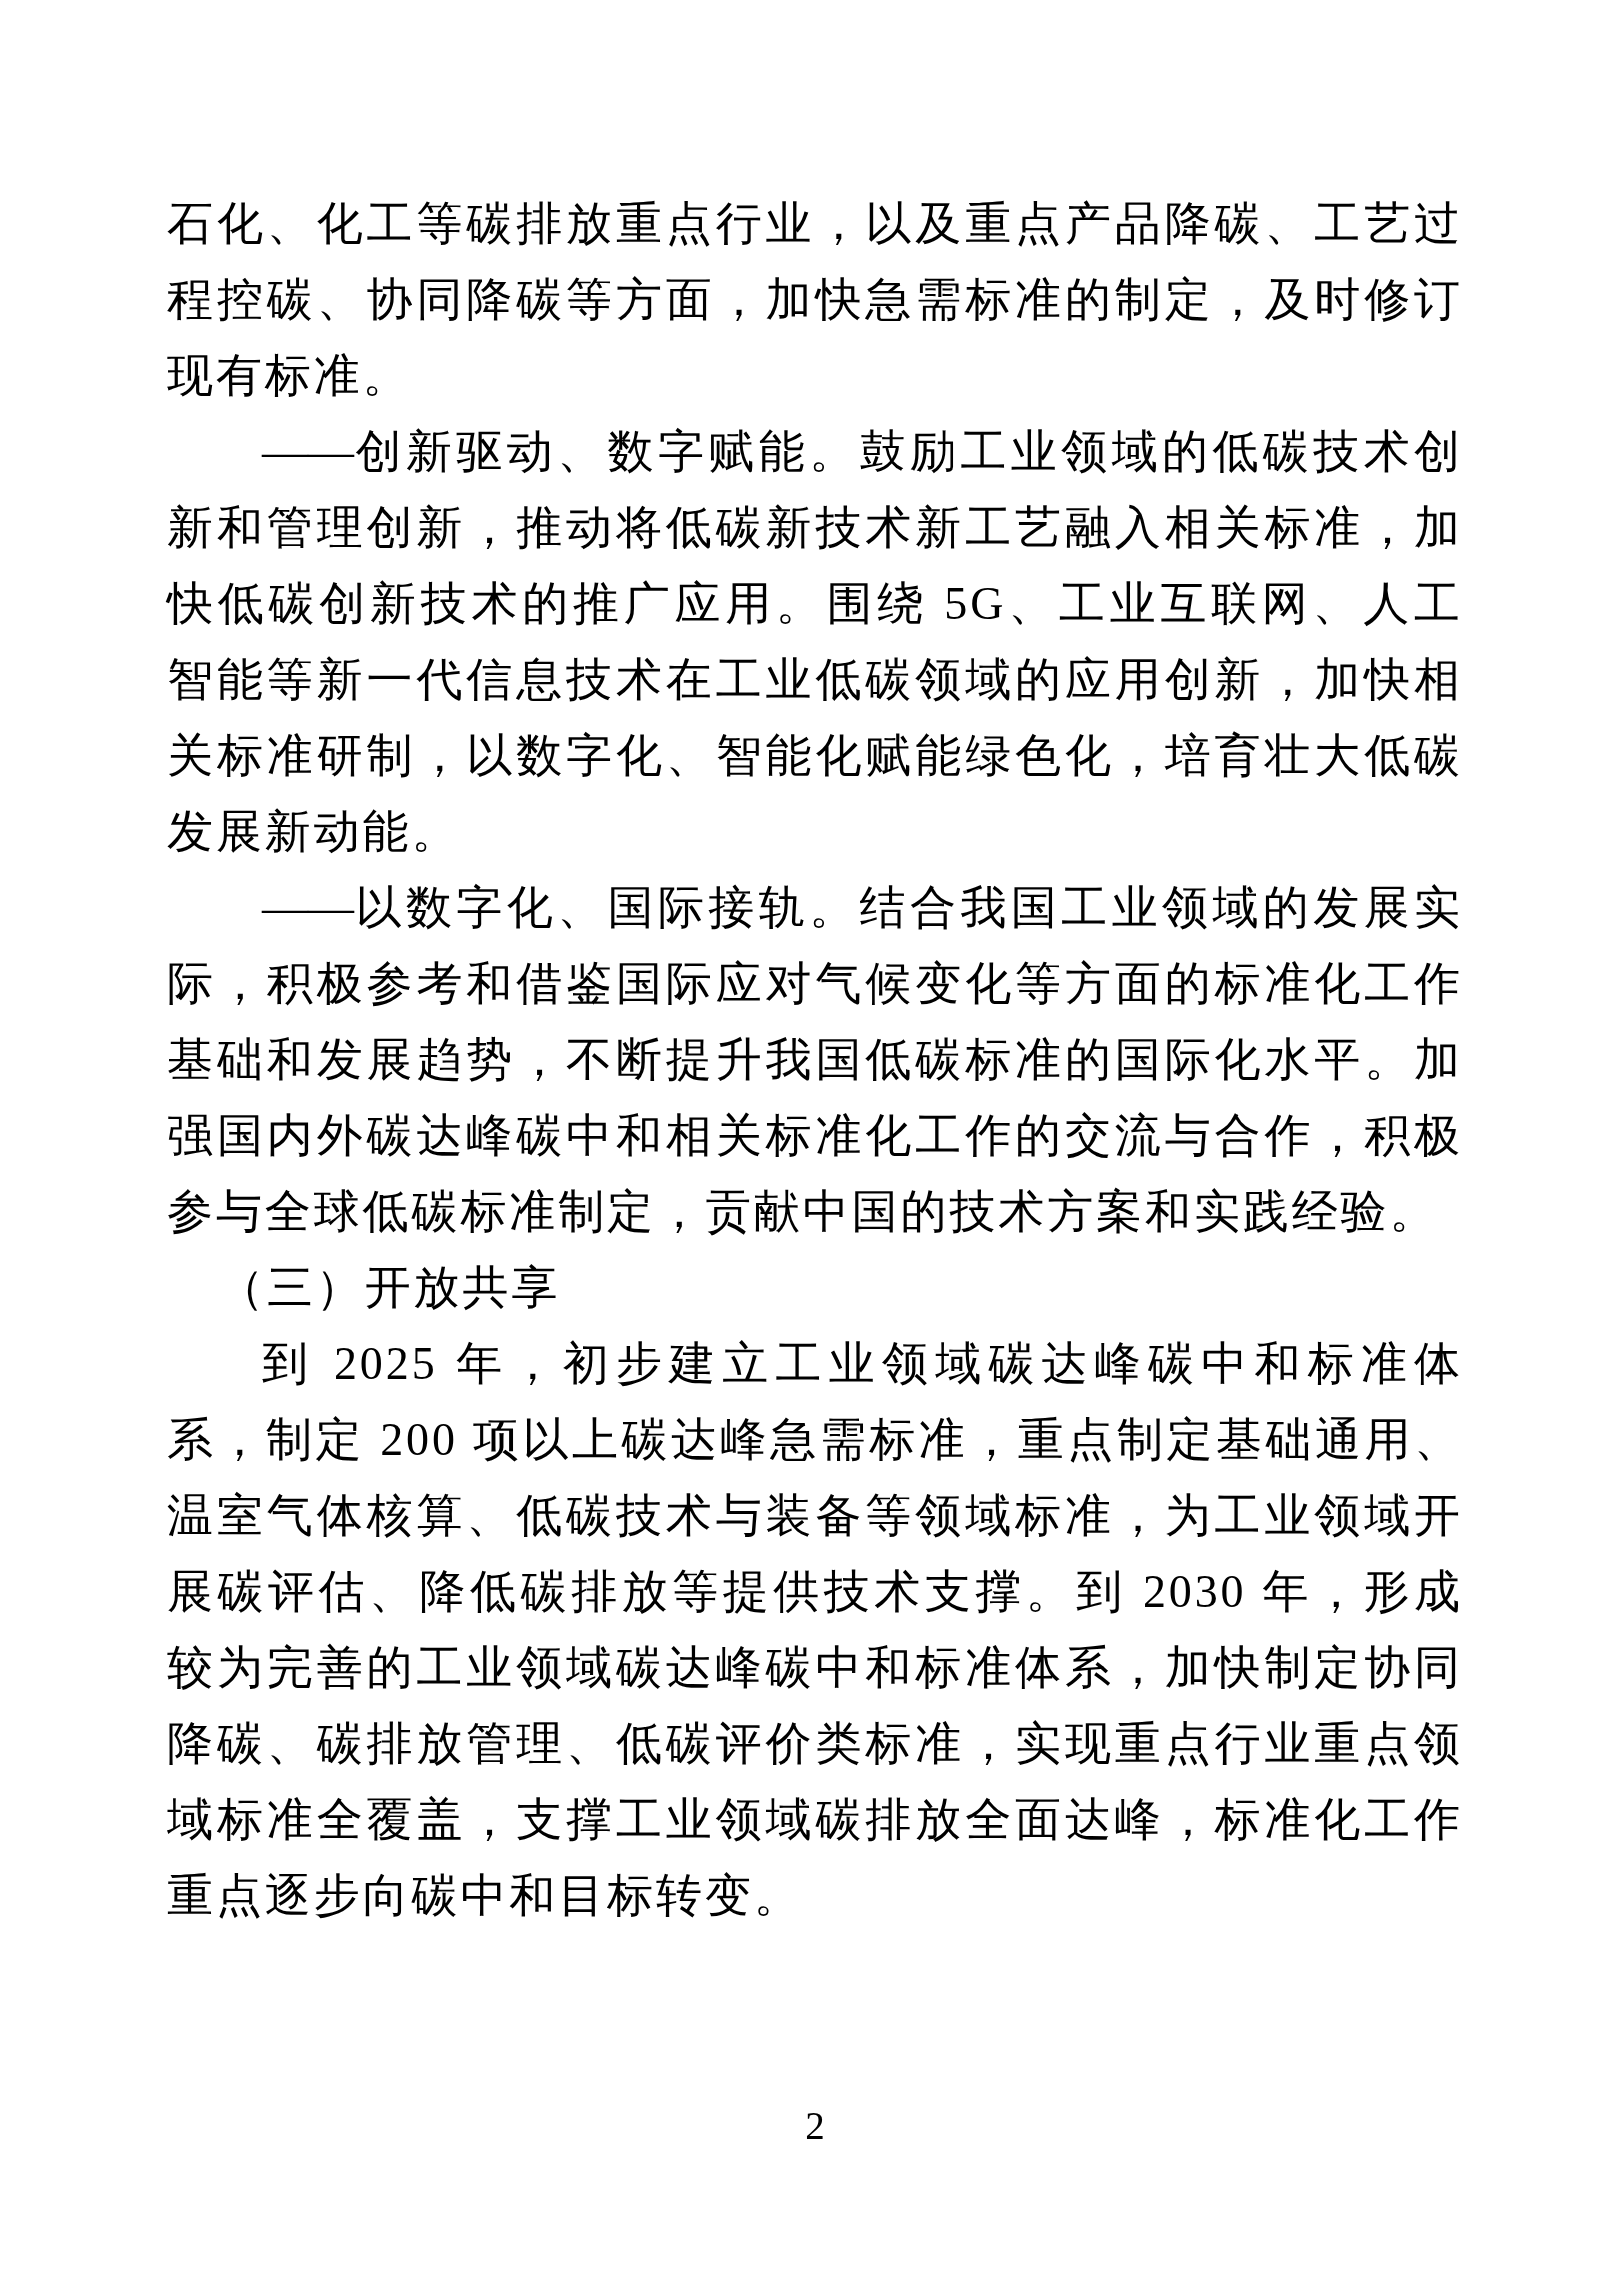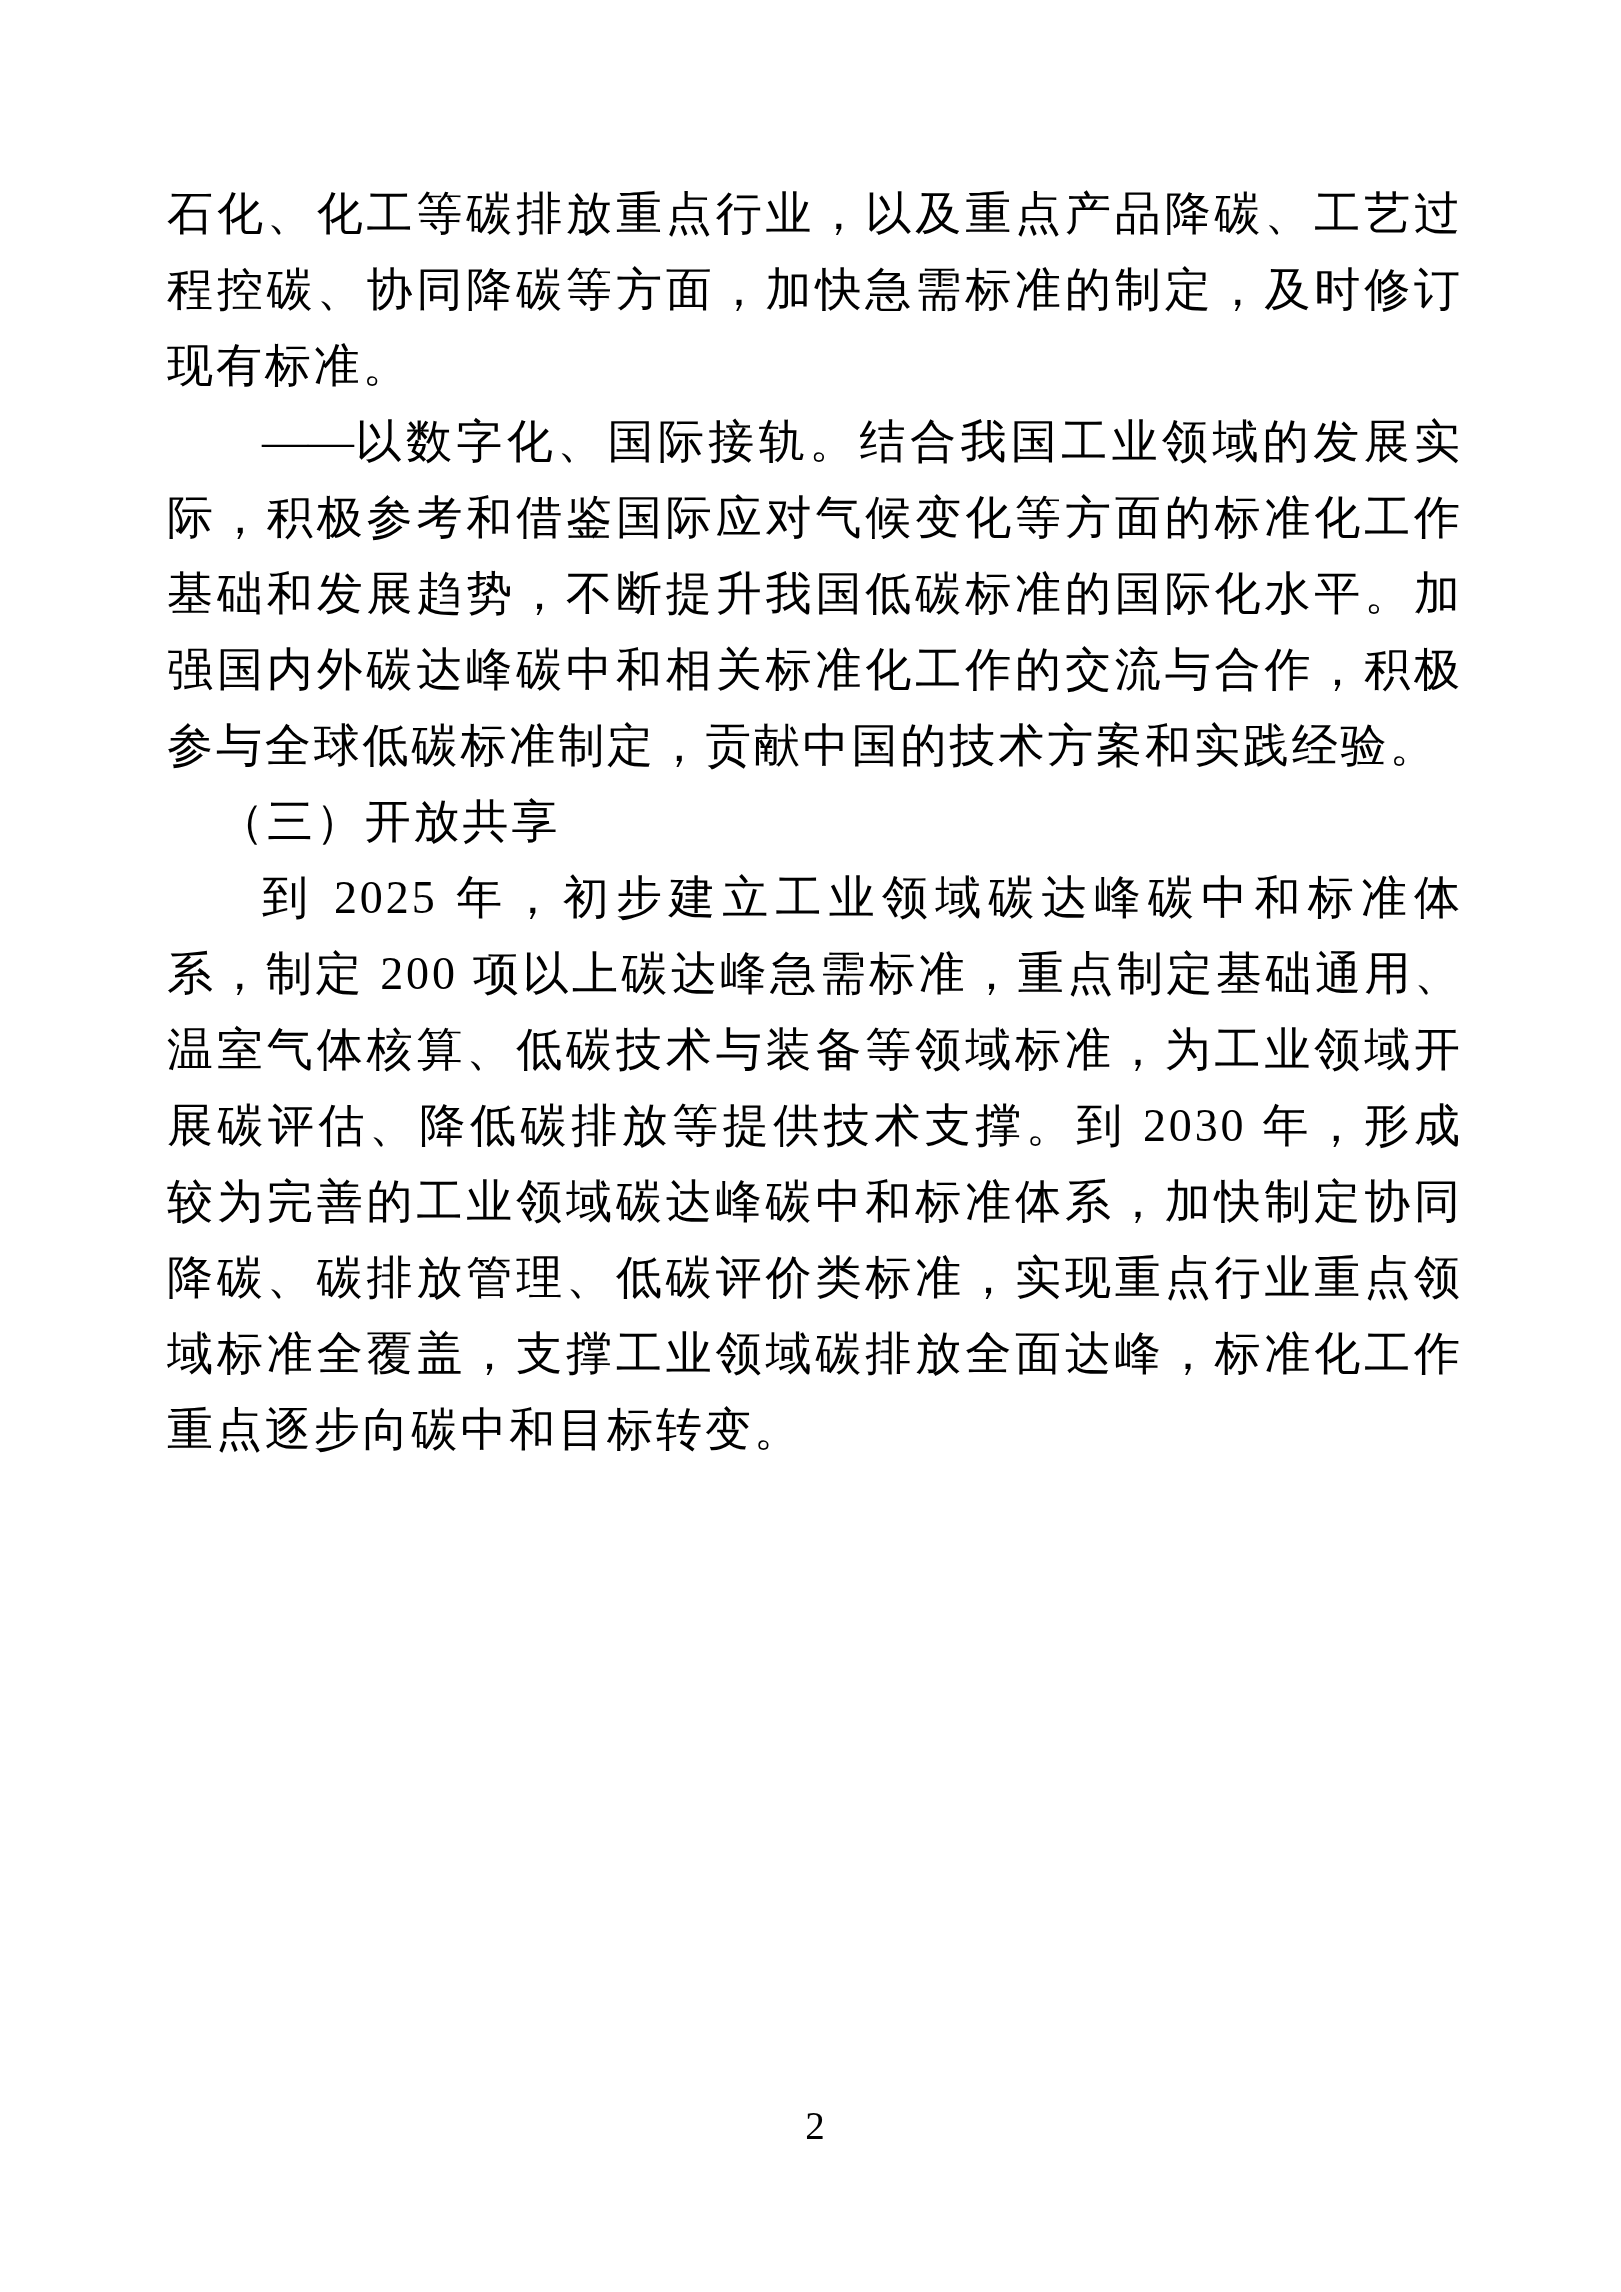--- a/index.html
+++ b/index.html
@@ -12,21 +12,21 @@
     width: 1621px;
     height: 2293px;
     background: #ffffff;
     overflow: hidden;
     font-family: "Liberation Serif", serif;
     color: #000000;
   }
   .text-block {
     position: absolute;
     left: 167px;
-    top: 176px;
+    top: 186px;
     width: 1296px;
     font-size: 46px;
     line-height: 76px;
     text-align: justify;
     text-justify: inter-ideograph;
     letter-spacing: 2.9px;
   }
   .para {
     margin: 0;
     padding: 0;
@@ -57,20 +57,21 @@
 </style>
 </head>
 <body>
 
 <div class="page">
 
   <div class="text-block">
 
     <p class="para"><span>石化、化工等碳排放重点行业，以及重点产品降碳、工艺过程控碳、协同降碳等方面，加快急需标准的制定，及时修订现有标准。</span></p>
 
+    <p class="para indent"><span class="dash">——</span><span class="lead">创新驱动、数字赋能。</span><span>鼓励工业领域的低碳技术创新和管理创新，推动将低碳新技术新工艺融入相关标准，加快低碳创新技术的推广应用。围绕 5G、工业互联网、人工智能等新一代信息技术在工业低碳领域的应用创新，加快相关标准研制，以数字化、智能化赋能绿色化，培育壮大低碳发展新动能。</span></p>
 
     <p class="para indent"><span class="dash">——</span><span class="lead">以数字化、国际接轨。</span><span>结合我国工业领域的发展实际，积极参考和借鉴国际应对气候变化等方面的标准化工作基础和发展趋势，不断提升我国低碳标准的国际化水平。加强国内外碳达峰碳中和相关标准化工作的交流与合作，积极参与全球低碳标准制定，贡献中国的技术方案和实践经验。</span></p>
 
     <p class="para heading"><span>（三）开放共享</span></p>
 
     <p class="para indent"><span>到 2025 年，初步建立工业领域碳达峰碳中和标准体系，制定 200 项以上碳达峰急需标准，重点制定基础通用、温室气体核算、低碳技术与装备等领域标准，为工业领域开展碳评估、降低碳排放等提供技术支撑。到 2030 年，形成较为完善的工业领域碳达峰碳中和标准体系，加快制定协同降碳、碳排放管理、低碳评价类标准，实现重点行业重点领域标准全覆盖，支撑工业领域碳排放全面达峰，标准化工作重点逐步向碳中和目标转变。</span></p>
 
   </div>
 
   <div class="page-number">2</div>

